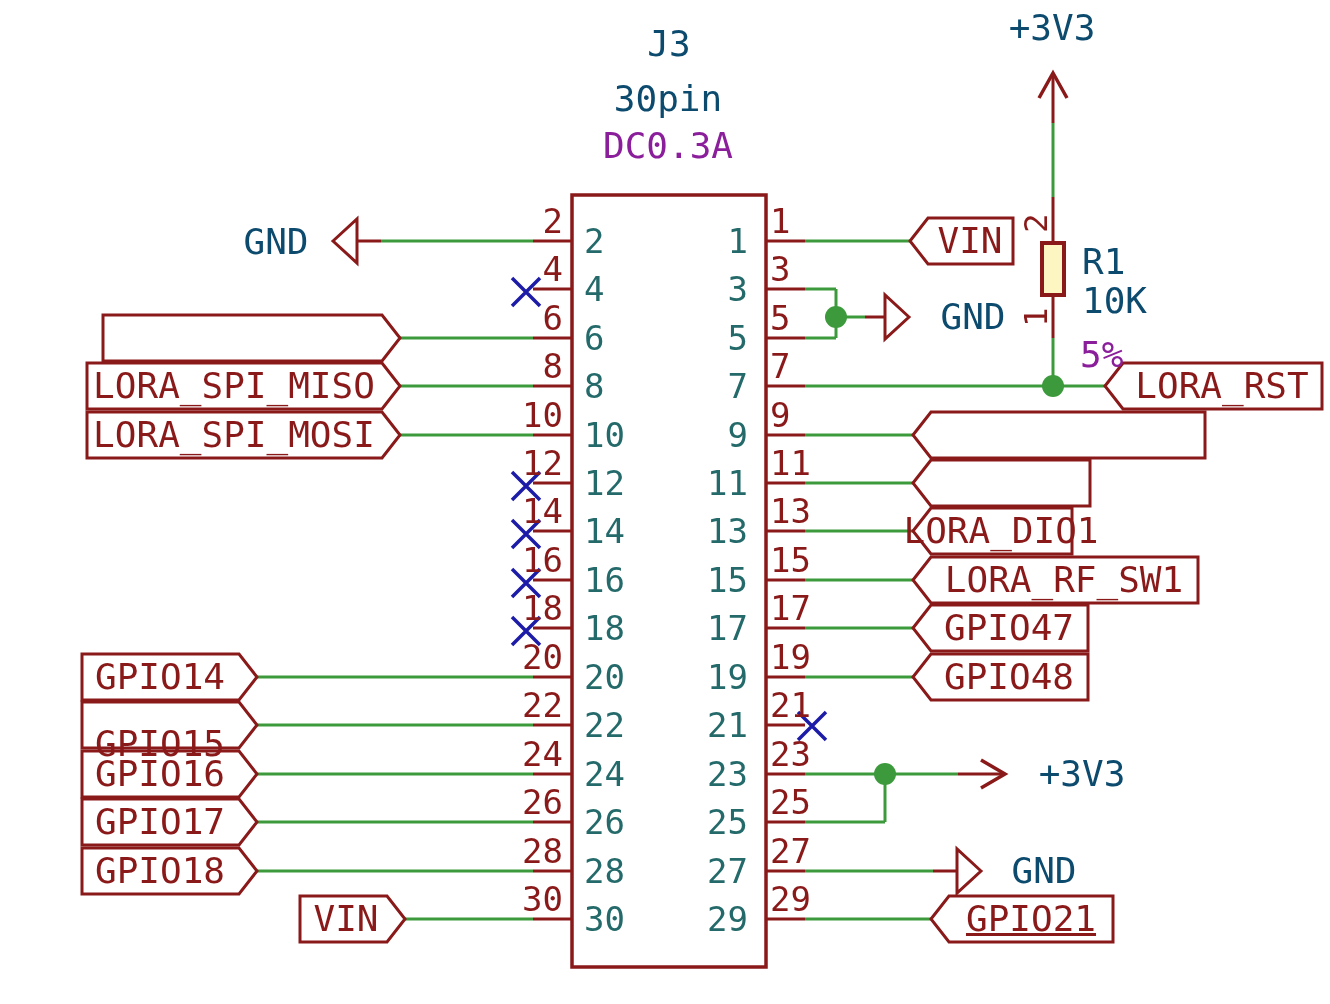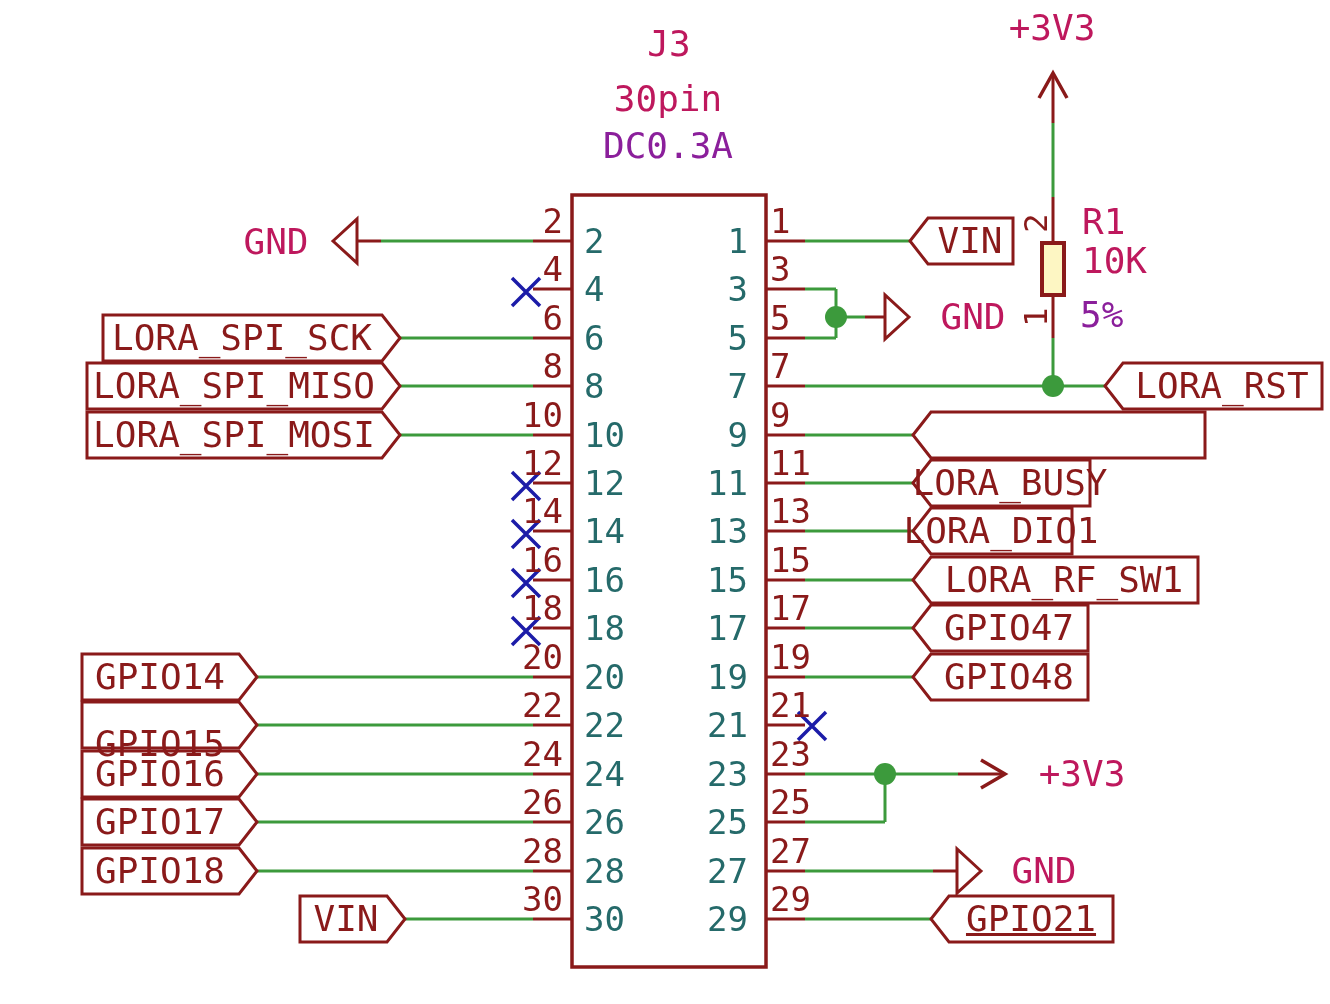--- a/index.html
+++ b/index.html
@@ -1,23 +1,23 @@
 <!DOCTYPE html>
 <html><head>
 <meta charset="utf-8">
 <style>
   html,body{margin:0;padding:0;background:#ffffff;}
   .canvas{position:relative;width:1330px;height:1004px;background:#ffffff;
           font-family:"DejaVu Sans Mono",monospace;overflow:hidden;}
   .canvas svg{position:absolute;left:0;top:0;}
   .t{position:absolute;white-space:nowrap;line-height:1;transform:translate(-50%,-50%);}
-  .t.al{transform:translate(0,-50%);}
+  .t.al{transform:translate(0,-50%);margin-top:40px;}
   .t.rot{transform:translate(-50%,-50%) rotate(-90deg);}
   .red{color:#8A1A1A;}
-  .teal{color:#be185d;}
+  .teal{color:#0c4a6e;}
   .purple{color:#8B1F9B;}
   .f36{font-size:36px;}
   .f32{font-size:32px;}
   .pnum{position:absolute;font-size:34px;line-height:1;white-space:nowrap;}
   .pnum.red{color:#8A1A1A;}
   .pnum.teal{color:#256A6A;}
 </style>
 </head>
 <body>
 
@@ -112,33 +112,31 @@
   <div class="t al teal f36" style="left:1082px;top:261px;">10K</div>
   <div class="t al purple f36" style="left:1080px;top:315px;">5%</div>
   <div class="t rot red f32" style="left:1036px;top:223px;">2</div>
   <div class="t rot red f32" style="left:1036px;top:317px;">1</div>
 
   <div class="t teal f36" style="left:276px;top:242px;">GND</div>
   <div class="t teal f36" style="left:973px;top:317px;">GND</div>
   <div class="t teal f36" style="left:1082px;top:774px;">+3V3</div>
   <div class="t teal f36" style="left:1044px;top:871px;">GND</div>
 
-  <div class="t red f36" style="left:242px;top:338px;">LORA_SPI_SCK</div>
   <div class="t red f36" style="left:234px;top:386px;">LORA_SPI_MISO</div>
   <div class="t red f36" style="left:234px;top:435px;">LORA_SPI_MOSI</div>
   <div class="t red f36" style="left:160px;top:677px;">GPIO14</div>
   <div class="t red f36" style="left:160px;top:744px;">GPIO15</div>
   <div class="t red f36" style="left:160px;top:774px;">GPIO16</div>
   <div class="t red f36" style="left:160px;top:822px;">GPIO17</div>
   <div class="t red f36" style="left:160px;top:871px;">GPIO18</div>
   <div class="t red f36" style="left:346px;top:919px;">VIN</div>
 
   <div class="t red f36" style="left:970px;top:241px;">VIN</div>
   <div class="t red f36" style="left:1222px;top:386px;">LORA_RST</div>
-  <div class="t red f36" style="left:1010px;top:483px;">LORA_BUSY</div>
   <div class="t red f36" style="left:1001px;top:531px;">LORA_DIO1</div>
   <div class="t red f36" style="left:1064px;top:580px;">LORA_RF_SW1</div>
   <div class="t red f36" style="left:1009px;top:628px;">GPIO47</div>
   <div class="t red f36" style="left:1009px;top:677px;">GPIO48</div>
   <div class="t red f36" style="left:1031px;top:919px;text-decoration:underline;">GPIO21</div>
 
   <div id="pins">
       <div class="pnum red" style="left:563px;top:238px;transform:translate(-100%,-100%);">2</div>
       <div class="pnum teal" style="left:584px;top:241px;transform:translate(0,-50%);">2</div>
       <div class="pnum red" style="left:563px;top:286px;transform:translate(-100%,-100%);">4</div>

